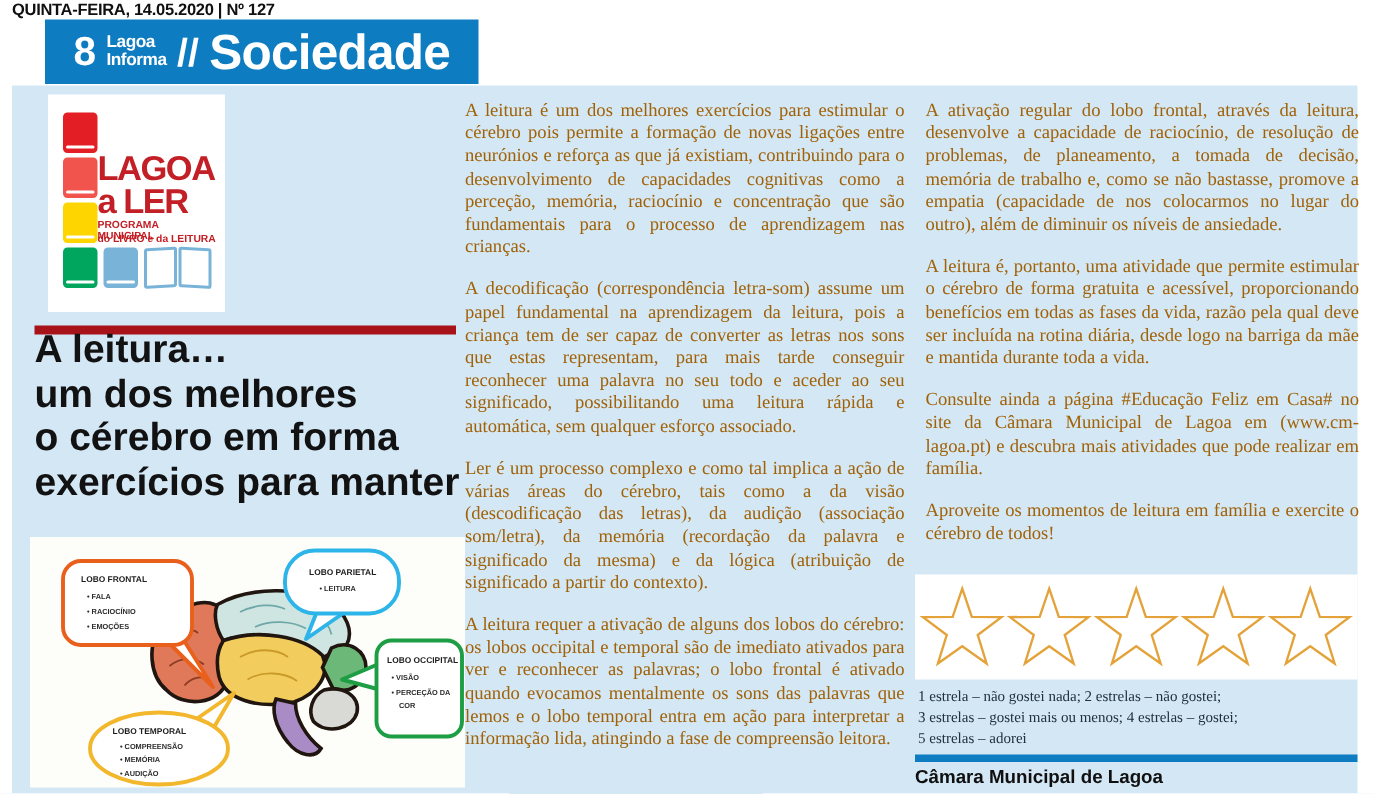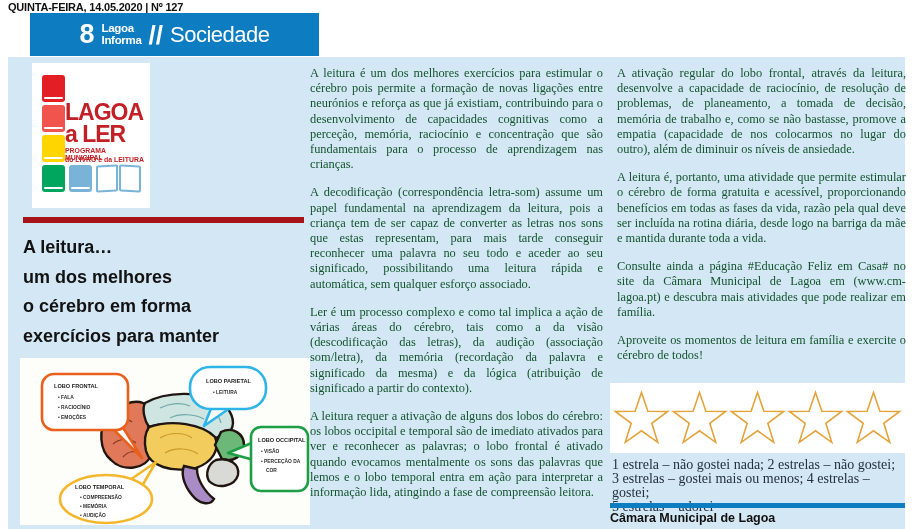--- a/index.html
+++ b/index.html
@@ -9,59 +9,59 @@
 
   
   .masthead{left:8px;top:1px;font-size:11px;font-weight:bold;color:#101010;letter-spacing:-0.2px;}
 
   
   .banner{left:30px;top:13px;width:289px;height:43px;background:var(--banner-blue,#0e7cc1);
           display:flex;align-items:center;justify-content:center;gap:7px;color:#fff;}
   .b-num{font-size:27px;font-weight:bold;line-height:1;}
   .b-brand{display:flex;flex-direction:column;line-height:1;font-weight:bold;font-size:11.5px;letter-spacing:-0.3px;}
   .b-slash{font-size:26px;font-weight:bold;line-height:1;}
-  .b-section{font-size:22px;font-weight:normal;line-height:1;letter-spacing:-0.5px;text-align:right;}
+  .b-section{font-size:33px;font-weight:bold;line-height:1;letter-spacing:-0.5px;text-align:right;}
 
   
   .panel{left:8px;top:57px;width:897px;height:472px;background:var(--panel-blue,#d3e7f5);}
 
   
   .logo-box{left:32px;top:63px;width:118px;height:145px;background:#fff;}
   .book{position:absolute;width:23px;height:27px;border-radius:3px;}
   .book::after{content:"";position:absolute;left:2px;right:2px;bottom:3px;height:2px;background:#fff;border-radius:1px;}
   .openbook{position:absolute;left:64px;top:102px;width:44px;height:27px;display:flex;gap:1px;}
   .openbook i{flex:1;background:#fff;border:2px solid #79b3d7;border-radius:2px;}
   .openbook i:first-child{transform:skewY(-3deg);}
   .openbook i:last-child{transform:skewY(3deg);}
   .logo-t1{left:33px;top:36px;width:78px;font-size:23px;font-weight:bold;color:var(--logo-red,#c22026);letter-spacing:-1px;}
   .logo-t2{left:33px;top:58px;width:78px;font-size:23px;font-weight:bold;color:var(--logo-red,#c22026);text-align:left;letter-spacing:-1px;}
   .logo-s1{left:33px;top:84px;width:80px;font-size:6.9px;font-weight:bold;color:var(--logo-red,#c22026);}
   .logo-s2{left:33px;top:93px;width:80px;font-size:6.9px;font-weight:bold;color:var(--logo-red,#c22026);}
 
   
   .red-bar{left:23px;top:217px;width:281px;height:6px;background:var(--bar-red,#a8131a);}
-  .headline{left:23px;top:233px;width:290px;font-size:18px;line-height:29.5px;font-weight:bold;color:#121212;}
+  .headline{left:23px;top:218px;width:290px;font-size:26px;line-height:29.5px;font-weight:bold;color:#121212;}
 
   
   .brain-box{left:20px;top:358px;width:290px;height:167px;background:#fdfdfa;}
   .bt{font:bold 5.6px "Liberation Sans",sans-serif;fill:#1d1d1d;}
   .bi{font:bold 4.9px "Liberation Sans",sans-serif;fill:#2c2c2c;}
 
   
-  .col{font-family:"Liberation Serif",serif;color:#14532d;text-align:justify;
+  .col{font-family:"Liberation Serif",serif;color:#a16207;text-align:justify;
        font-size:12.4px;line-height:15.2px;overflow:hidden;}
   .col p{margin:0 0 13px 0;}
   .col1{left:310px;top:66px;width:293px;height:463px;}
   .col2{left:617px;top:66px;width:289px;height:317px;}
 
   
   .stars-box{left:610px;top:383px;width:295px;height:70px;background:#fff;display:flex;
              align-items:center;justify-content:space-between;padding:0 3px;box-sizing:border-box;}
   .legend{left:612px;top:458px;width:293px;font-family:"Liberation Serif",serif;
-          font-size:14px;line-height:14px;color:#22313c;}
+          font-size:10px;line-height:14px;color:#22313c;}
   .blue-bar{left:610px;top:503px;width:295px;height:5px;background:var(--banner-blue,#0e7cc1);}
   .footer-author{left:610px;top:511px;font-size:12.5px;font-weight:bold;color:#101010;}
 </style>
 </head>
 <body>
 
 <div class="page">
 
   <div class="abs masthead">QUINTA-FEIRA, 14.05.2020 | Nº 127</div>
 

